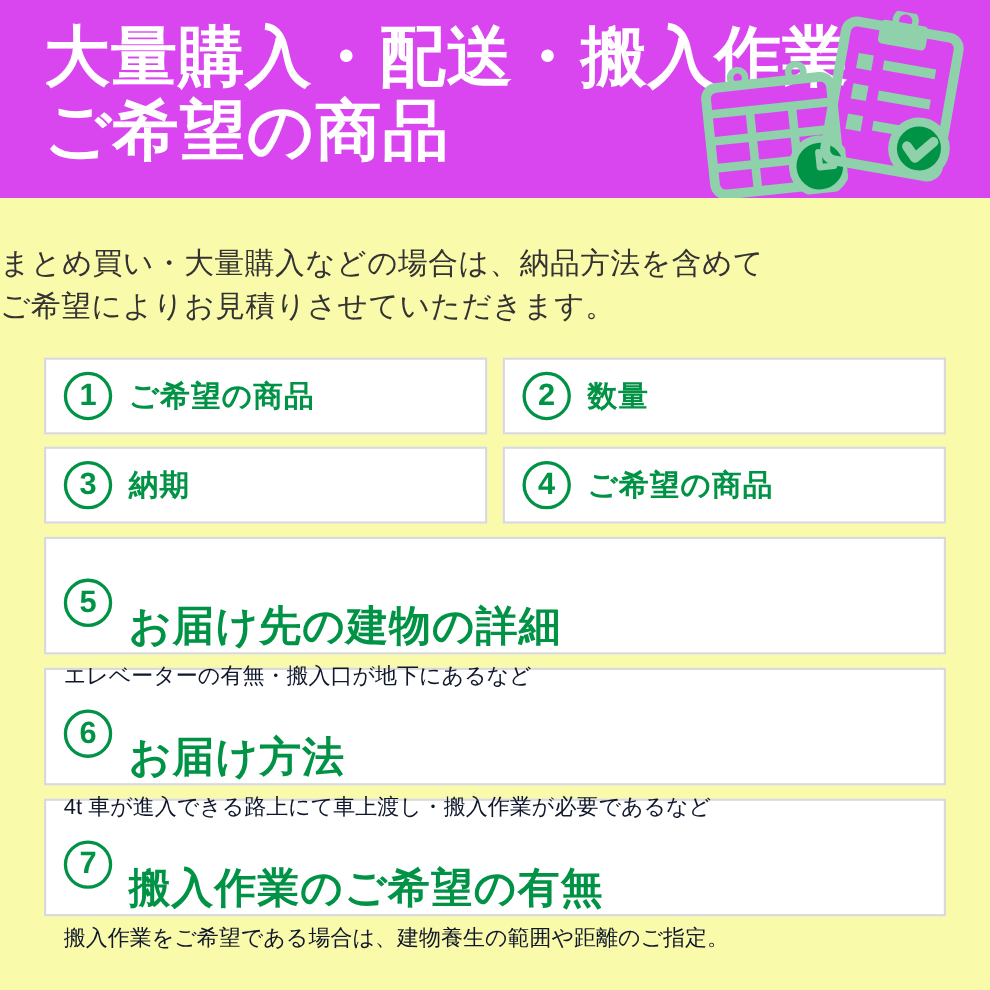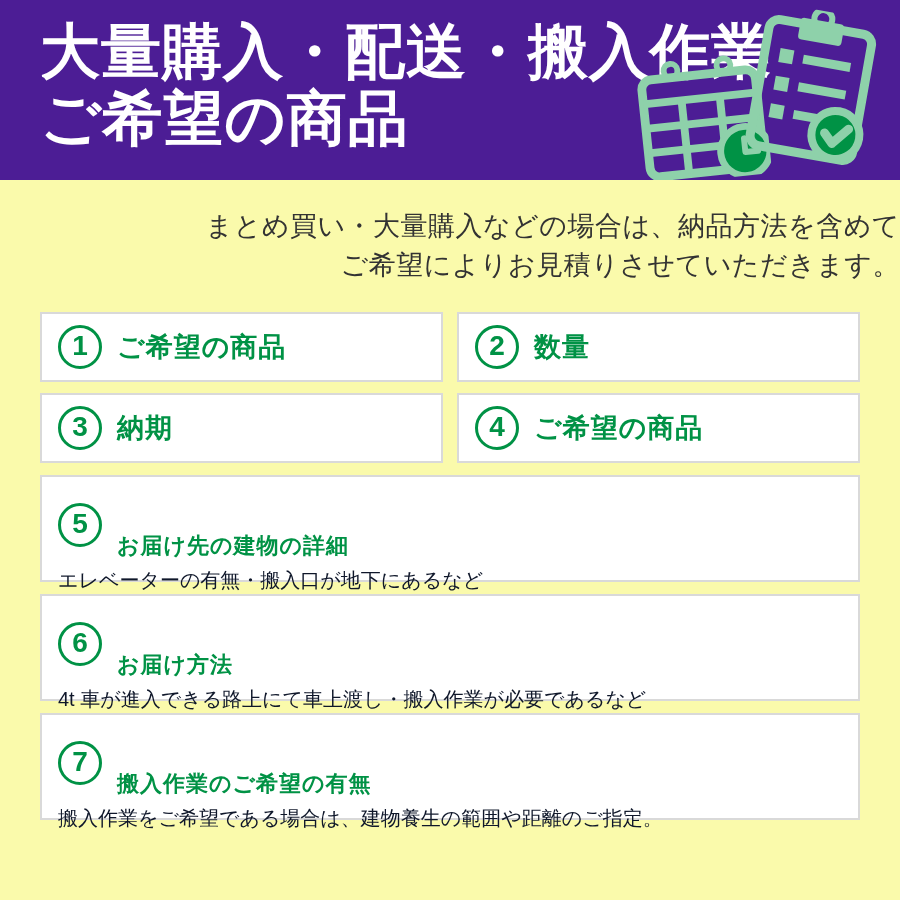--- a/index.html
+++ b/index.html
@@ -13,21 +13,21 @@
     margin: 0 auto;
     background: #fafaab;
     overflow: hidden;
   }
 
   
   .hero {
     position: relative;
     width: 100%;
     height: 180px;
-    background: #4c1d95;
+    background: #d946ef;
     overflow: hidden;
   }
   .hero-title {
     position: absolute;
     left: 40px;
     top: 18px;
     color: #ffffff;
     font-size: 60px;
     line-height: 67px;
     font-weight: 900;
@@ -51,22 +51,22 @@
   }
   .icon-clipboard {
     position: absolute;
     left: 112px;
     top: 2px;
     transform: rotate(10deg);
   }
 
   
   .intro {
-    margin-top: 27px;
-    text-align: right;
+    margin-top: 40px;
+    text-align: left;
     font-size: 27px;
     line-height: 39px;
     letter-spacing: 0.5px;
     color: #333333;
     font-weight: 500;
   }
 
   
   .items { margin: 27px 40px 0; }
   .grid {
@@ -106,21 +106,21 @@
     margin-right: 15px;
     padding-bottom: 2px;
   }
   .ttl {
     color: #009245;
     font-weight: 800;
     letter-spacing: 1px;
     white-space: nowrap;
   }
   .small .ttl { font-size: 27px; }
-  .wide  .ttl { font-size: 22px; margin-top: 43px; }
+  .wide  .ttl { font-size: 38px; margin-top: 43px; }
   .sub {
     margin-top: 6px;
     font-size: 20px;
     color: #0f172a;
     letter-spacing: 0;
     white-space: nowrap;
   }
 </style>
 </head>
 <body>

